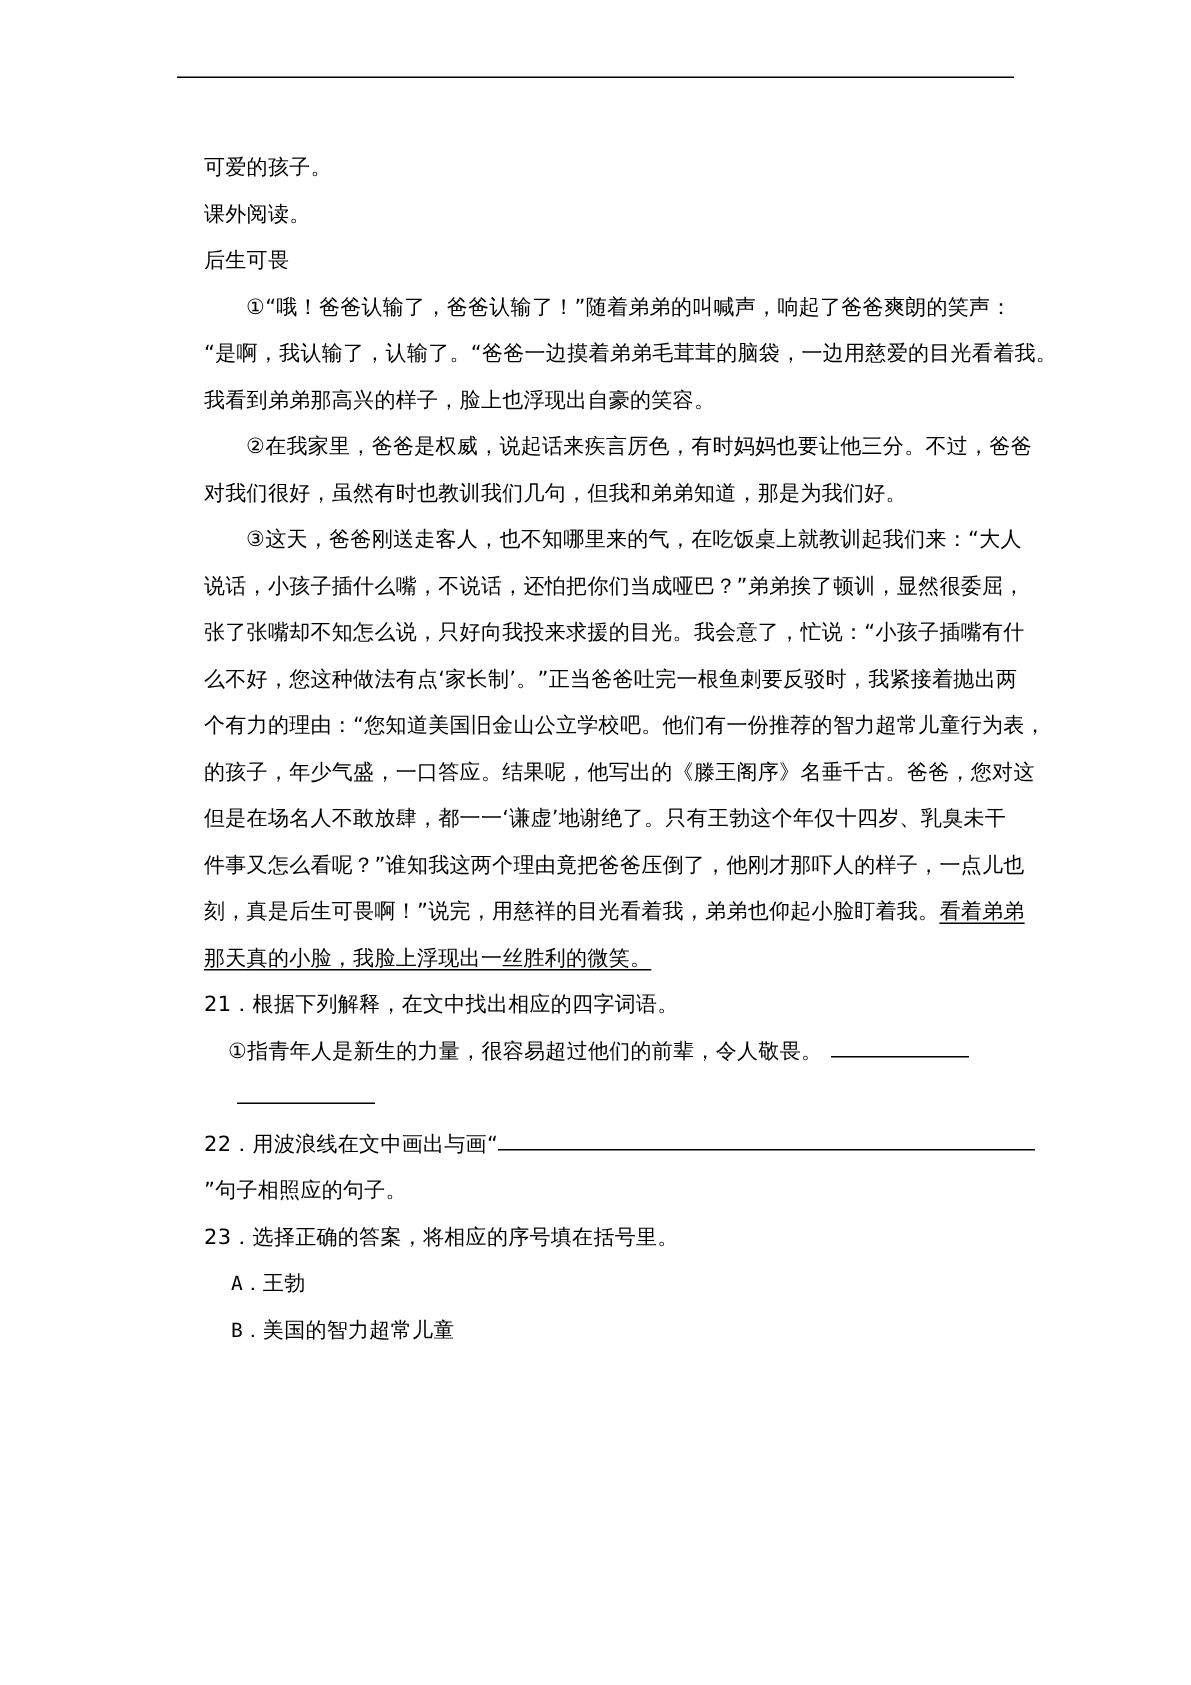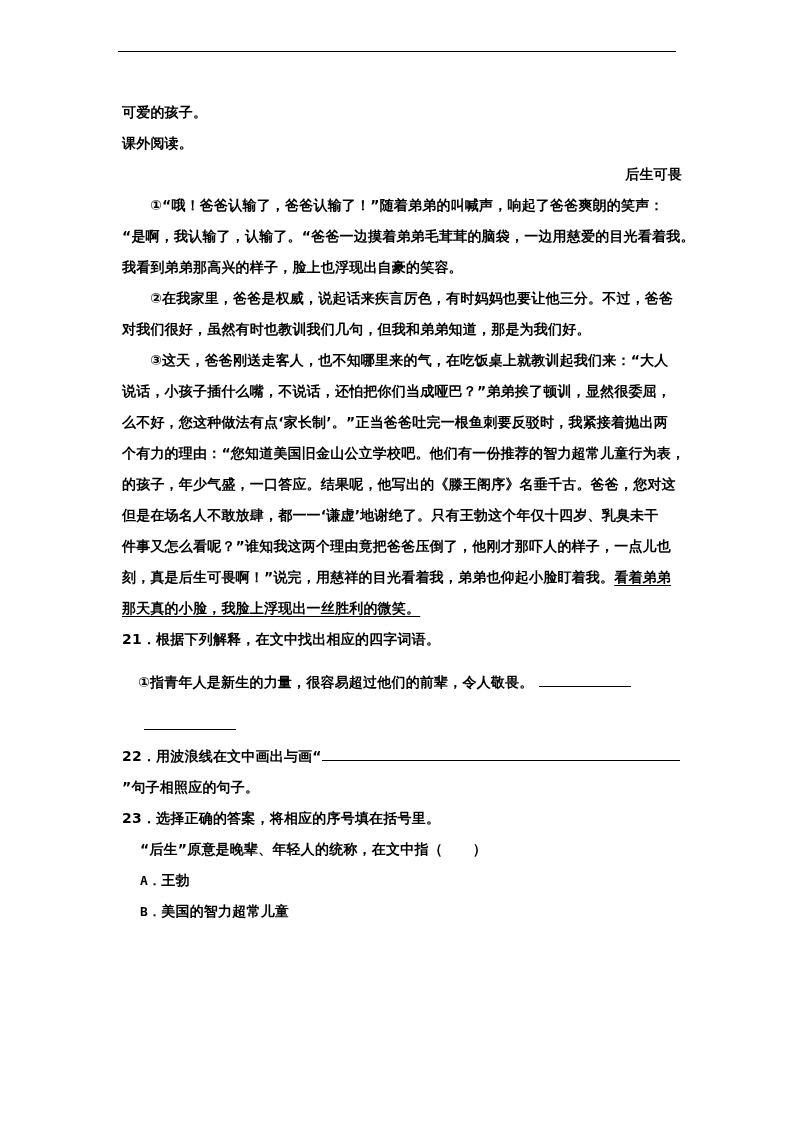--- a/index.html
+++ b/index.html
@@ -1,23 +1,23 @@
 <!DOCTYPE html>
 <html><head>
   <meta charset="utf-8">
   <style>
     html, body { margin: 0; padding: 0; background: #ffffff; }
     body { width: 794px; height: 1123px; position: relative; overflow: hidden;
       font-family: "DejaVu Sans", "Liberation Sans", sans-serif; color: #000; }
     .header-rule { position: absolute; left: 118px; top: 51px; width: 558px; height: 0; border-top: 1px solid #000; }
-    .content { position: absolute; left: 122px; top: 97px; width: 560px; font-size: 14px; font-weight: bold; }
+    .content { position: absolute; left: 136px; top: 97px; width: 560px; font-size: 14px; }
     .line { height: 31px; line-height: 31px; white-space: nowrap; overflow: visible; letter-spacing: 0.2px; }
-    .center { text-align: right; }
+    .center { text-align: left; }
     .indent1 { padding-left: 28px; }
-    .indent2 { padding-left: 16px; margin-top: 12px; }
+    .indent2 { padding-left: 16px; }
     .indent3 { padding-left: 18px; }
     .u { text-decoration: underline; text-underline-offset: 3px; }
     .blank { display: inline-block; border-bottom: 1px solid #000; height: 14px; vertical-align: baseline; margin-left: 6px; }
     .blank1 { width: 92px; }
     .blank2 { width: 92px; }
     .blank3 { width: 358px; margin-left: 0; }
     .paren { display: inline-block; width: 30px; }
     .latin { font-family: "DejaVu Sans Mono", monospace; font-size: 13px; }
   </style>
 </head>
@@ -30,20 +30,21 @@
   <div class="line">课外阅读。</div>
   <div class="line center">后生可畏</div>
 
   <div class="line indent1">①“哦！爸爸认输了，爸爸认输了！”随着弟弟的叫喊声，响起了爸爸爽朗的笑声：</div>
   <div class="line">“是啊，我认输了，认输了。“爸爸一边摸着弟弟毛茸茸的脑袋，一边用慈爱的目光看着我。</div>
   <div class="line">我看到弟弟那高兴的样子，脸上也浮现出自豪的笑容。</div>
   <div class="line indent1">②在我家里，爸爸是权威，说起话来疾言厉色，有时妈妈也要让他三分。不过，爸爸</div>
   <div class="line">对我们很好，虽然有时也教训我们几句，但我和弟弟知道，那是为我们好。</div>
   <div class="line indent1">③这天，爸爸刚送走客人，也不知哪里来的气，在吃饭桌上就教训起我们来：“大人</div>
   <div class="line">说话，小孩子插什么嘴，不说话，还怕把你们当成哑巴？”弟弟挨了顿训，显然很委屈，</div>
+  <div class="line">张了张嘴却不知怎么说，只好向我投来求援的目光。我会意了，忙说：“小孩子插嘴有什</div>
   <div class="line">么不好，您这种做法有点‘家长制’。”正当爸爸吐完一根鱼刺要反驳时，我紧接着抛出两</div>
   <div class="line">个有力的理由：“您知道美国旧金山公立学校吧。他们有一份推荐的智力超常儿童行为表，</div>
   <div class="line">的孩子，年少气盛，一口答应。结果呢，他写出的《滕王阁序》名垂千古。爸爸，您对这</div>
   <div class="line">但是在场名人不敢放肆，都一一‘谦虚’地谢绝了。只有王勃这个年仅十四岁、乳臭未干</div>
   <div class="line">件事又怎么看呢？”谁知我这两个理由竟把爸爸压倒了，他刚才那吓人的样子，一点儿也</div>
   <div class="line">
     <span>刻，真是后生可畏啊！”说完，用慈祥的目光看着我，弟弟也仰起小脸盯着我。</span><span class="u">看着弟弟</span>
   </div>
   <div class="line">
     <span class="u">那天真的小脸，我脸上浮现出一丝胜利的微笑。</span>
@@ -57,21 +58,18 @@
     <span class="blank blank2"></span>
   </div>
 
   <div class="line">
     <span>22．用波浪线在文中画出与画“</span><span class="blank blank3"></span>
   </div>
   <div class="line">”句子相照应的句子。</div>
 
   <div class="line">23．选择正确的答案，将相应的序号填在括号里。</div>
   <div class="line indent3">
-    <span>“后生”原意是晚辈、年轻人的统称，在文中指（</span><span class="paren"></span><span>）</span>
-  </div>
-  <div class="line indent3">
     <span class="latin">A．</span><span>王勃</span>
   </div>
   <div class="line indent3">
     <span class="latin">B．</span><span>美国的智力超常儿童</span>
   </div>
 </div>
 
 </body></html>

